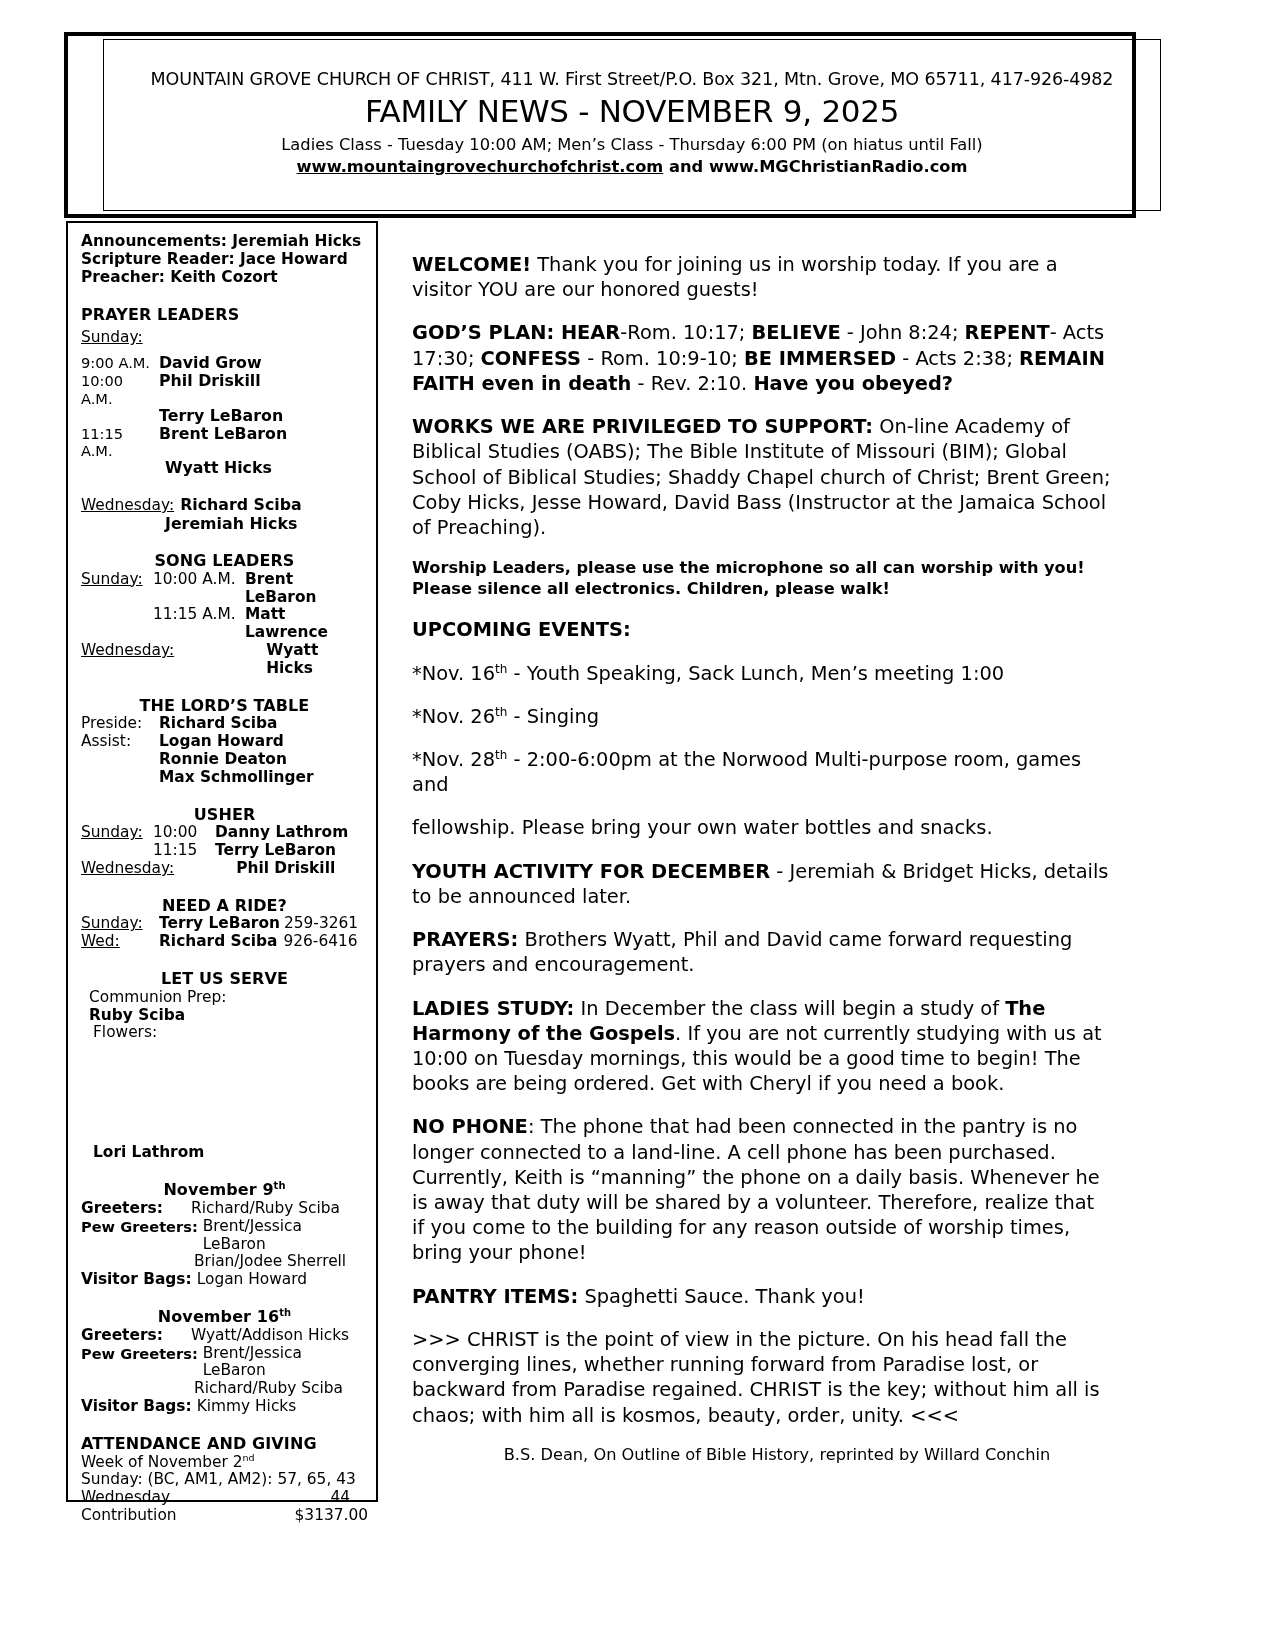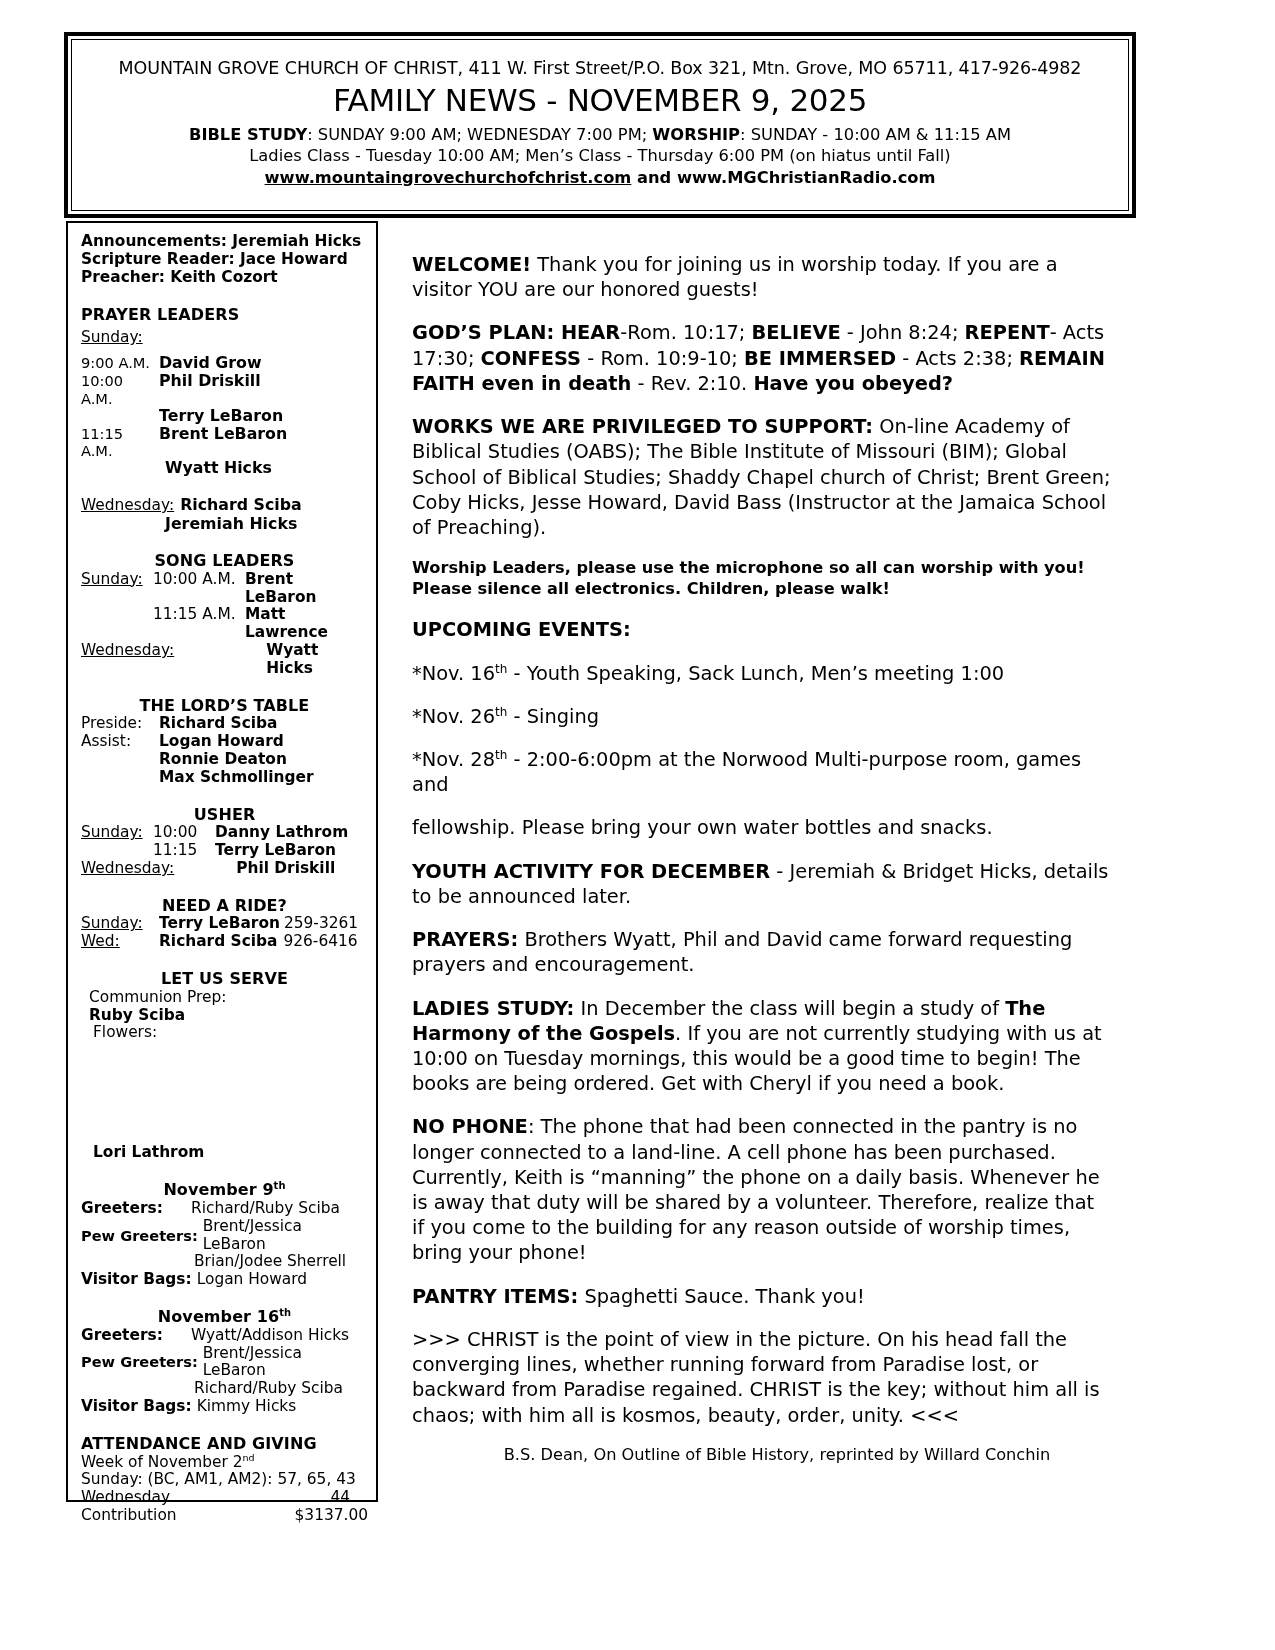--- a/index.html
+++ b/index.html
@@ -30,20 +30,21 @@
   .masthead-inner {
     border: 1px solid #000;
     width: 100%;
     height: 100%;
     box-sizing: border-box;
     display: flex;
     flex-direction: column;
     align-items: center;
     justify-content: center;
     padding: 6px 10px 10px 10px;
+    margin-left: 32px;
   }
   .mast-address {
     font-size: 17.5px;
     letter-spacing: -0.1px;
     text-align: center;
     line-height: 1.15;
     margin-bottom: 5px;
   }
   .mast-title {
     font-size: 31px;
@@ -100,21 +101,21 @@
   .song-row .c1 { flex: 0 0 72px; }
   .song-row .c2 { flex: 0 0 92px; }
   .lt-row { display: flex; }
   .lt-row .c1 { flex: 0 0 78px; }
   .ush-row { display: flex; }
   .ush-row .c1 { flex: 0 0 72px; }
   .ush-row .c2 { flex: 0 0 62px; }
   .ride-row { display: flex; }
   .ride-row .c1 { flex: 0 0 78px; }
   .serve-row { display: flex; flex-direction: column; }
-  .greet-row { display: flex; align-items: center; }
+  .greet-row { display: flex; }
   .att-row { display: flex; justify-content: space-between; }
 
   
   .main {
     position: absolute;
     left: 412px;
     top: 252px;
     width: 700px;
     font-size: 19.4px;
     line-height: 1.30;
@@ -137,23 +138,20 @@
     padding-left: 30px;
   }
 </style>
 </head>
 <body>
 
 <div class="masthead">
   <div class="masthead-inner">
     <div class="mast-address">MOUNTAIN GROVE CHURCH OF CHRIST, 411 W. First Street/P.O. Box 321, Mtn. Grove, MO 65711,  417-926-4982</div>
     <div class="mast-title">FAMILY NEWS - NOVEMBER 9, 2025</div>
-    <div class="mast-line">
-      <b>BIBLE STUDY</b><span>: SUNDAY 9:00 AM; WEDNESDAY 7:00 PM; </span><b>WORSHIP</b><span>: SUNDAY - 10:00 AM &amp; 11:15 AM</span>
-    </div>
     <div class="mast-line">Ladies Class - Tuesday 10:00 AM; Men’s Class - Thursday 6:00 PM (on hiatus until Fall)</div>
     <div class="mast-line">
       <span class="u">www.mountaingrovechurchofchrist.com</span><b> and </b><b>www.MGChristianRadio.com</b>
     </div>
   </div>
 </div>
 
 <div class="sidebar">
 
   <div>

